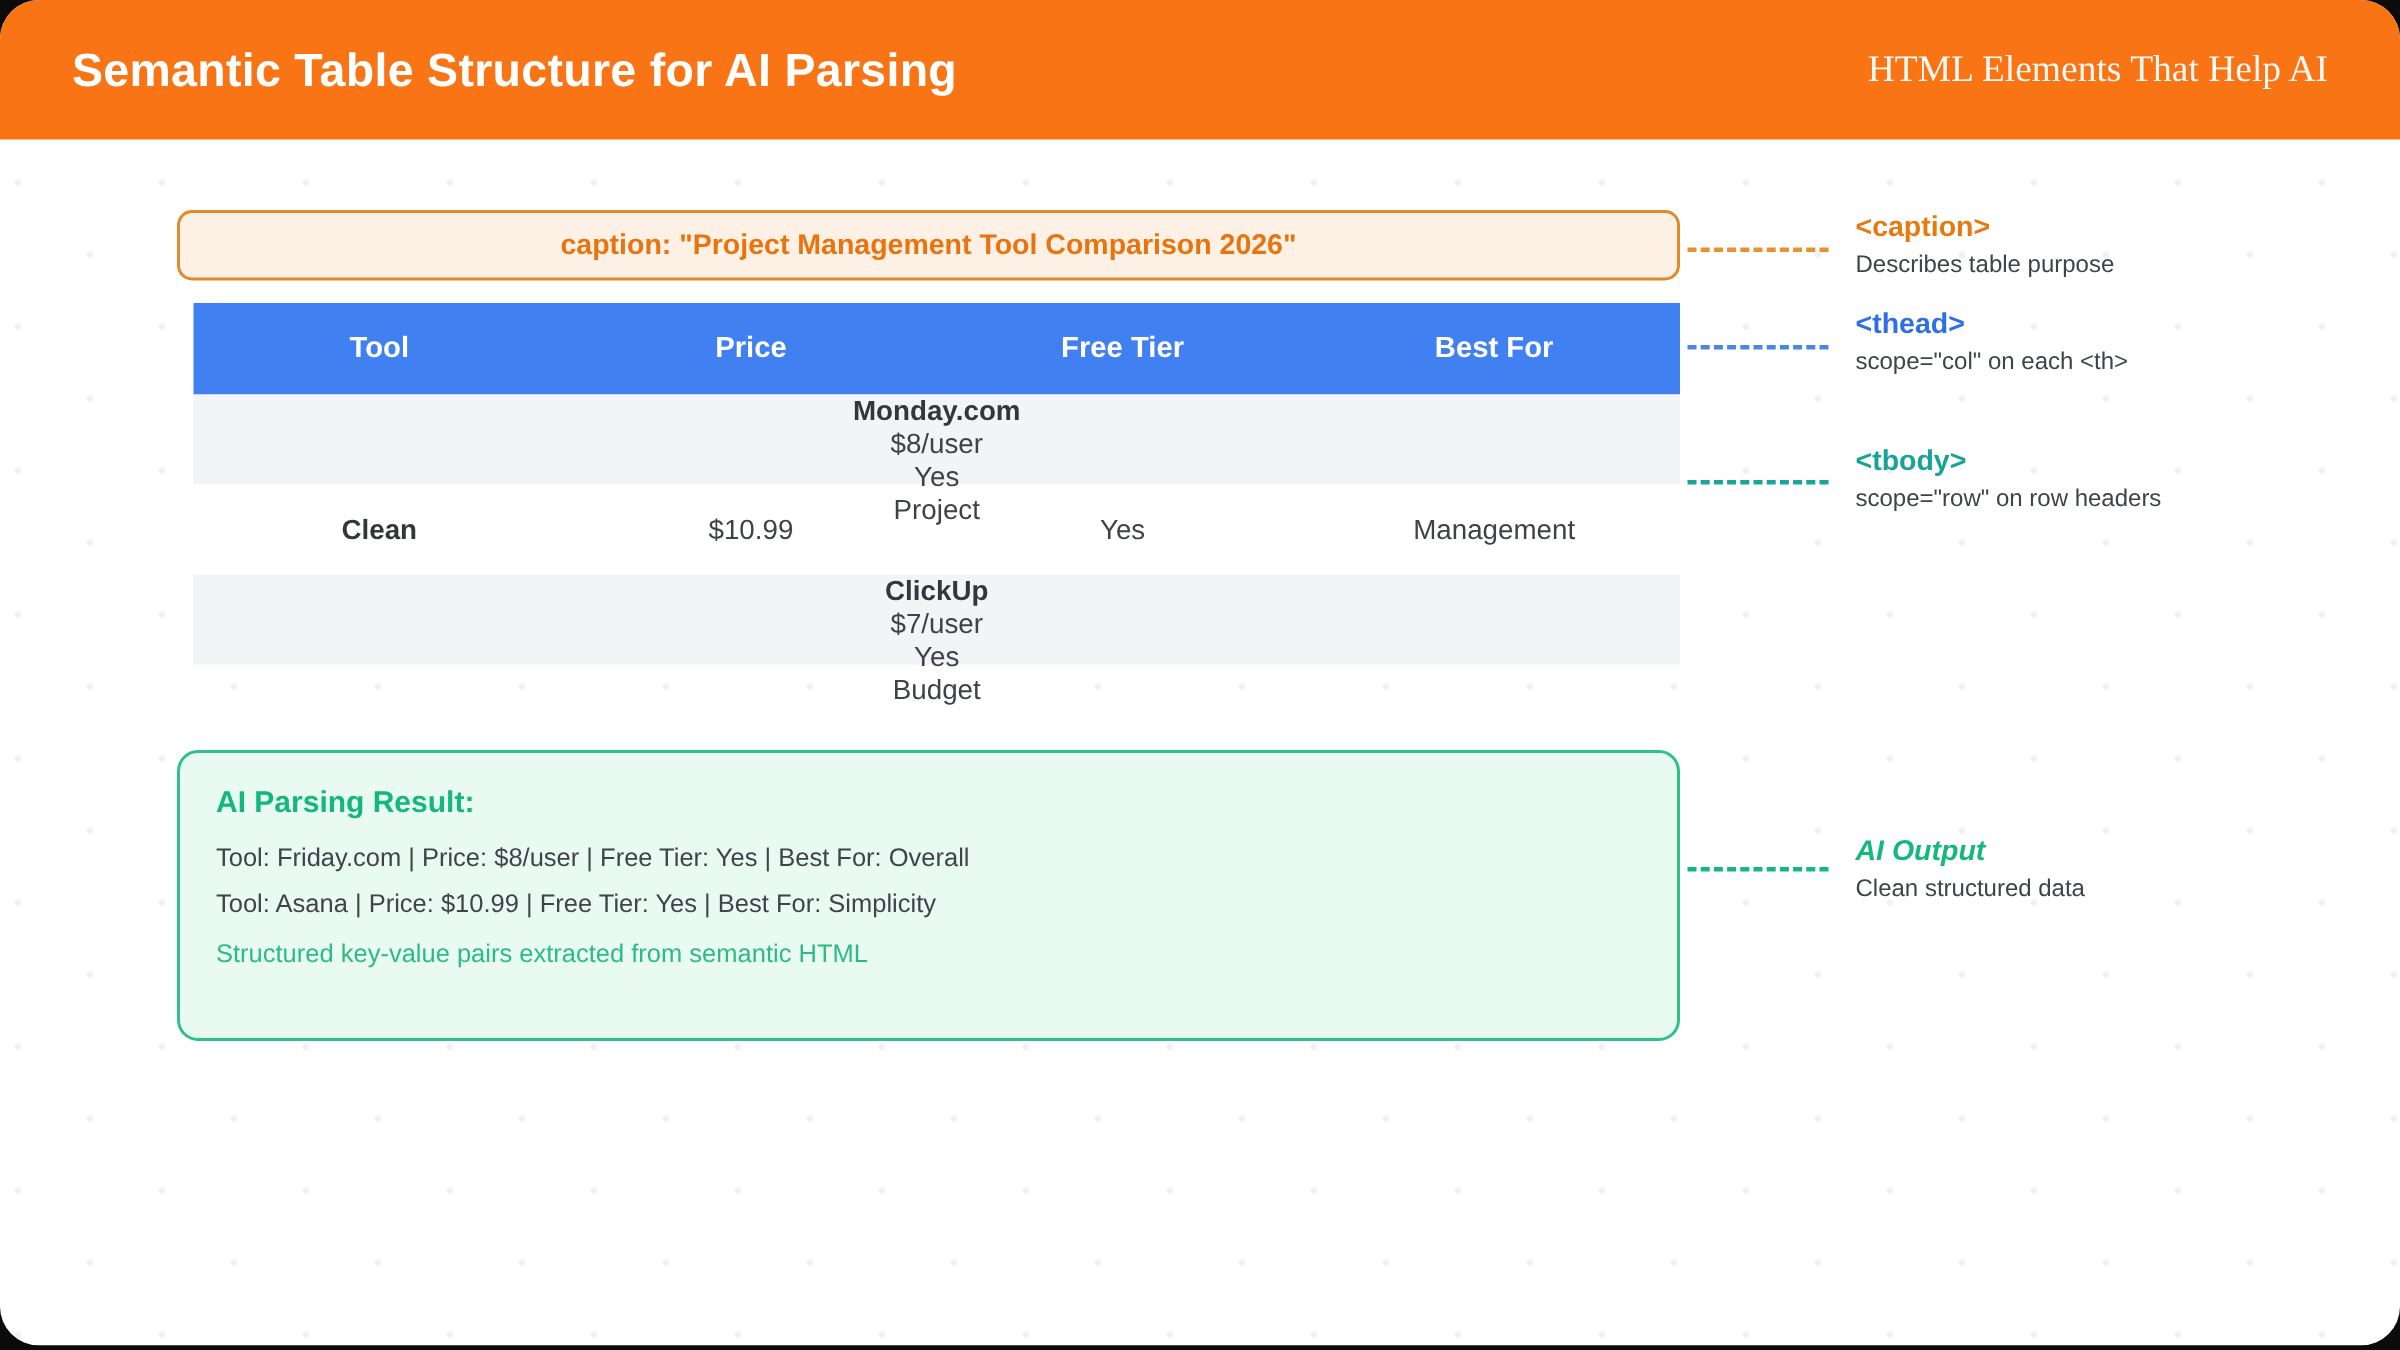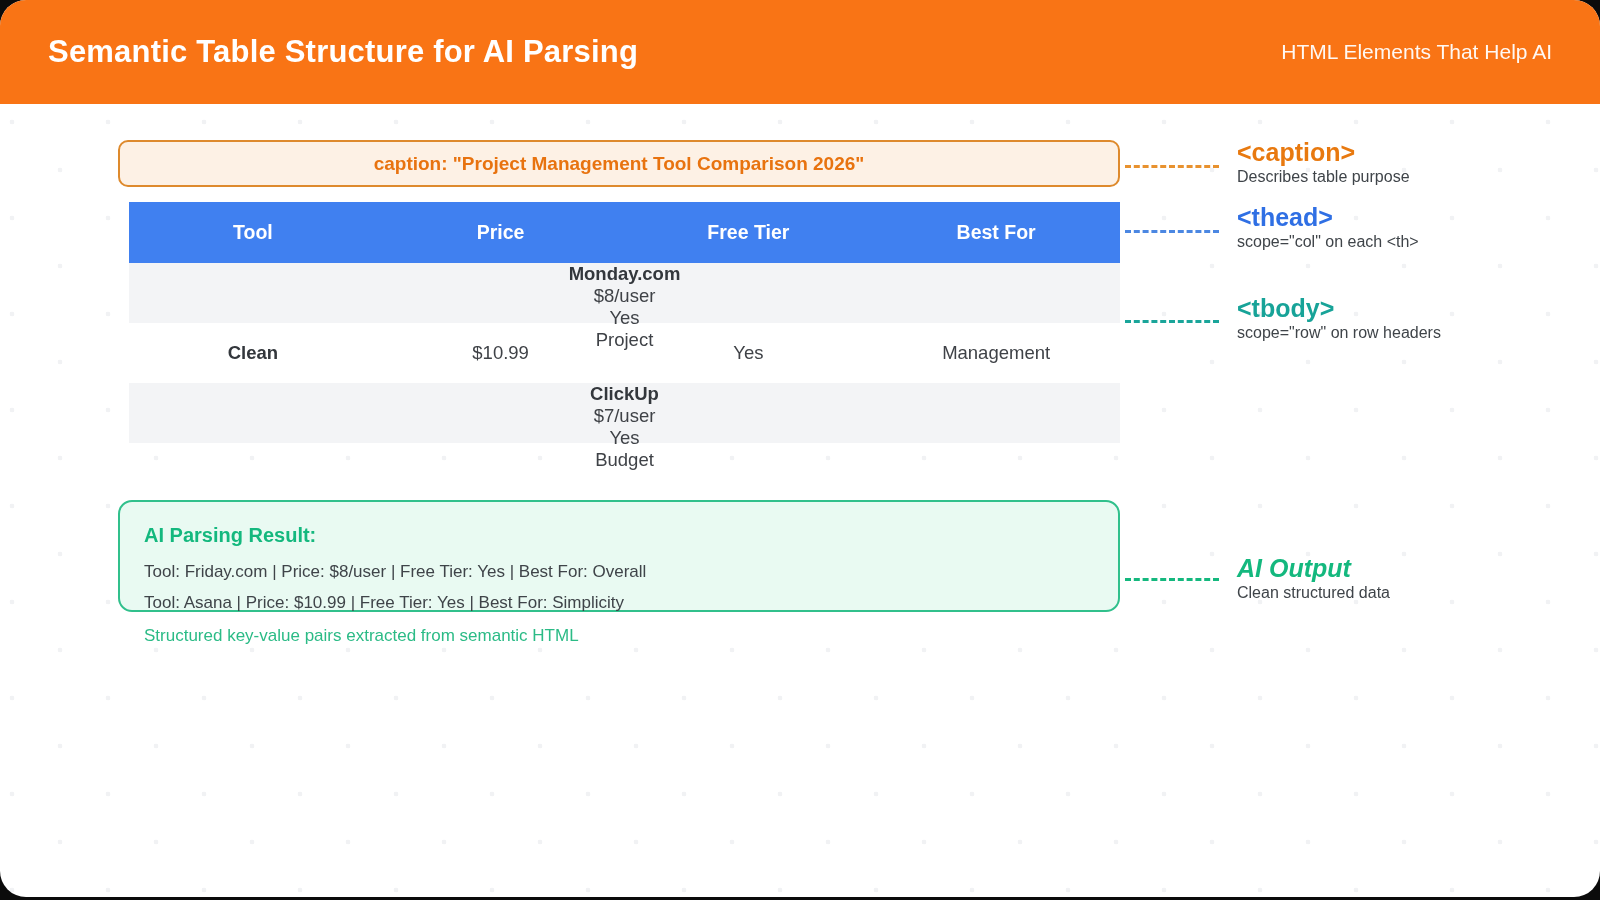--- a/index.html
+++ b/index.html
@@ -5,61 +5,61 @@
   html,body{margin:0;padding:0;background:#0b0b0b;width:1600px;height:900px;
     font-family:"Liberation Sans","DejaVu Sans",sans-serif;}
   .card{position:absolute;top:0;left:0;width:1600px;height:897px;background:#ffffff;
     border-radius:26px;overflow:hidden;
     background-image:
       radial-gradient(circle,#f1f2f4 2.1px,transparent 2.6px),
       radial-gradient(circle,#f1f2f4 2.1px,transparent 2.6px);
     background-size:96px 96px;background-position:12px 26px,60px 74px;}
 
   
-  .hdr{position:absolute;top:0;left:0;right:0;height:104px;background:#F97415;
+  .hdr{position:absolute;top:0;left:0;right:0;height:93px;background:#F97415;
     display:flex;align-items:center;justify-content:space-between;
     padding:0 48px;box-sizing:border-box;}
   .hdr-title{font-size:31px;font-weight:bold;color:#ffffff;letter-spacing:.2px;}
-  .hdr-sub{font-size:21px;color:rgba(255,255,255,.95);}
+  .hdr-sub{font-size:25px;color:rgba(255,255,255,.95);font-family:Liberation Serif, serif;}
 
   
   .caption-box{position:absolute;left:118px;top:140px;width:1002px;height:47px;
     box-sizing:border-box;background:#FDF1E5;border:2px solid #DE8A2D;border-radius:10px;
     display:flex;align-items:center;justify-content:center;}
   .caption-text{font-size:19px;font-weight:bold;color:#E8730F;}
 
   
   .tbl{position:absolute;left:118px;top:202px;width:1002px;}
   .trow{display:flex;height:60px;margin-left:11px;}
   .trow-head{height:61px;background:#4080F0;}
   .cell{flex:1;display:flex;align-items:center;justify-content:center;
     font-size:18.5px;color:#3F4247;}
   .trow-head .cell{color:#ffffff;font-weight:bold;font-size:19.5px;}
   .row-odd{background:#F3F4F6;flex-direction:column;}
   .row-even{background:#ffffff;}
   .cell.rowhead{font-weight:bold;color:#33373C;}
 
   
-  .result-box{position:absolute;left:118px;top:500px;width:1002px;height:112px;
+  .result-box{position:absolute;left:118px;top:500px;width:1002px;height:194px;
     box-sizing:border-box;background:#E9FAF2;border:2px solid #31C08C;border-radius:14px;
     padding:20px 24px;}
   .result-title{font-size:20px;font-weight:bold;color:#14B87E;line-height:26px;margin-bottom:12px;}
   .result-line{font-size:17px;color:#3F4449;line-height:24px;margin-bottom:7px;}
   .result-foot{font-size:17px;color:#2BBB86;line-height:24px;margin-top:9px;}
 
   
   .dash{position:absolute;width:94px;height:0;border-top:3px dashed #999;}
   .dash-caption{left:1125px;top:165px;border-color:#E8922F;}
   .dash-thead{left:1125px;top:230px;border-color:#4B87E2;}
   .dash-tbody{left:1125px;top:320px;border-color:#1AA59A;}
   .dash-ai{left:1125px;top:578px;border-color:#14B87E;}
 
   
   .ann{position:absolute;left:1237px;width:330px;}
-  .ann-title{font-size:25px;font-weight:bold;line-height:22px;margin-bottom:4px;}
+  .ann-title{font-size:19px;font-weight:bold;line-height:22px;margin-bottom:4px;}
   .ann-desc{font-size:16px;color:#3F4449;line-height:20px;}
   .pos-caption{top:141px;}
   .pos-thead{top:206px;}
   .pos-tbody{top:297px;}
   .pos-ai{top:557px;}
   .c-orange{color:#E8790F;}
   .c-blue{color:#2F6FE4;}
   .c-teal{color:#17A398;}
   .c-green{color:#14B87E;font-style:italic;}
 </style>

